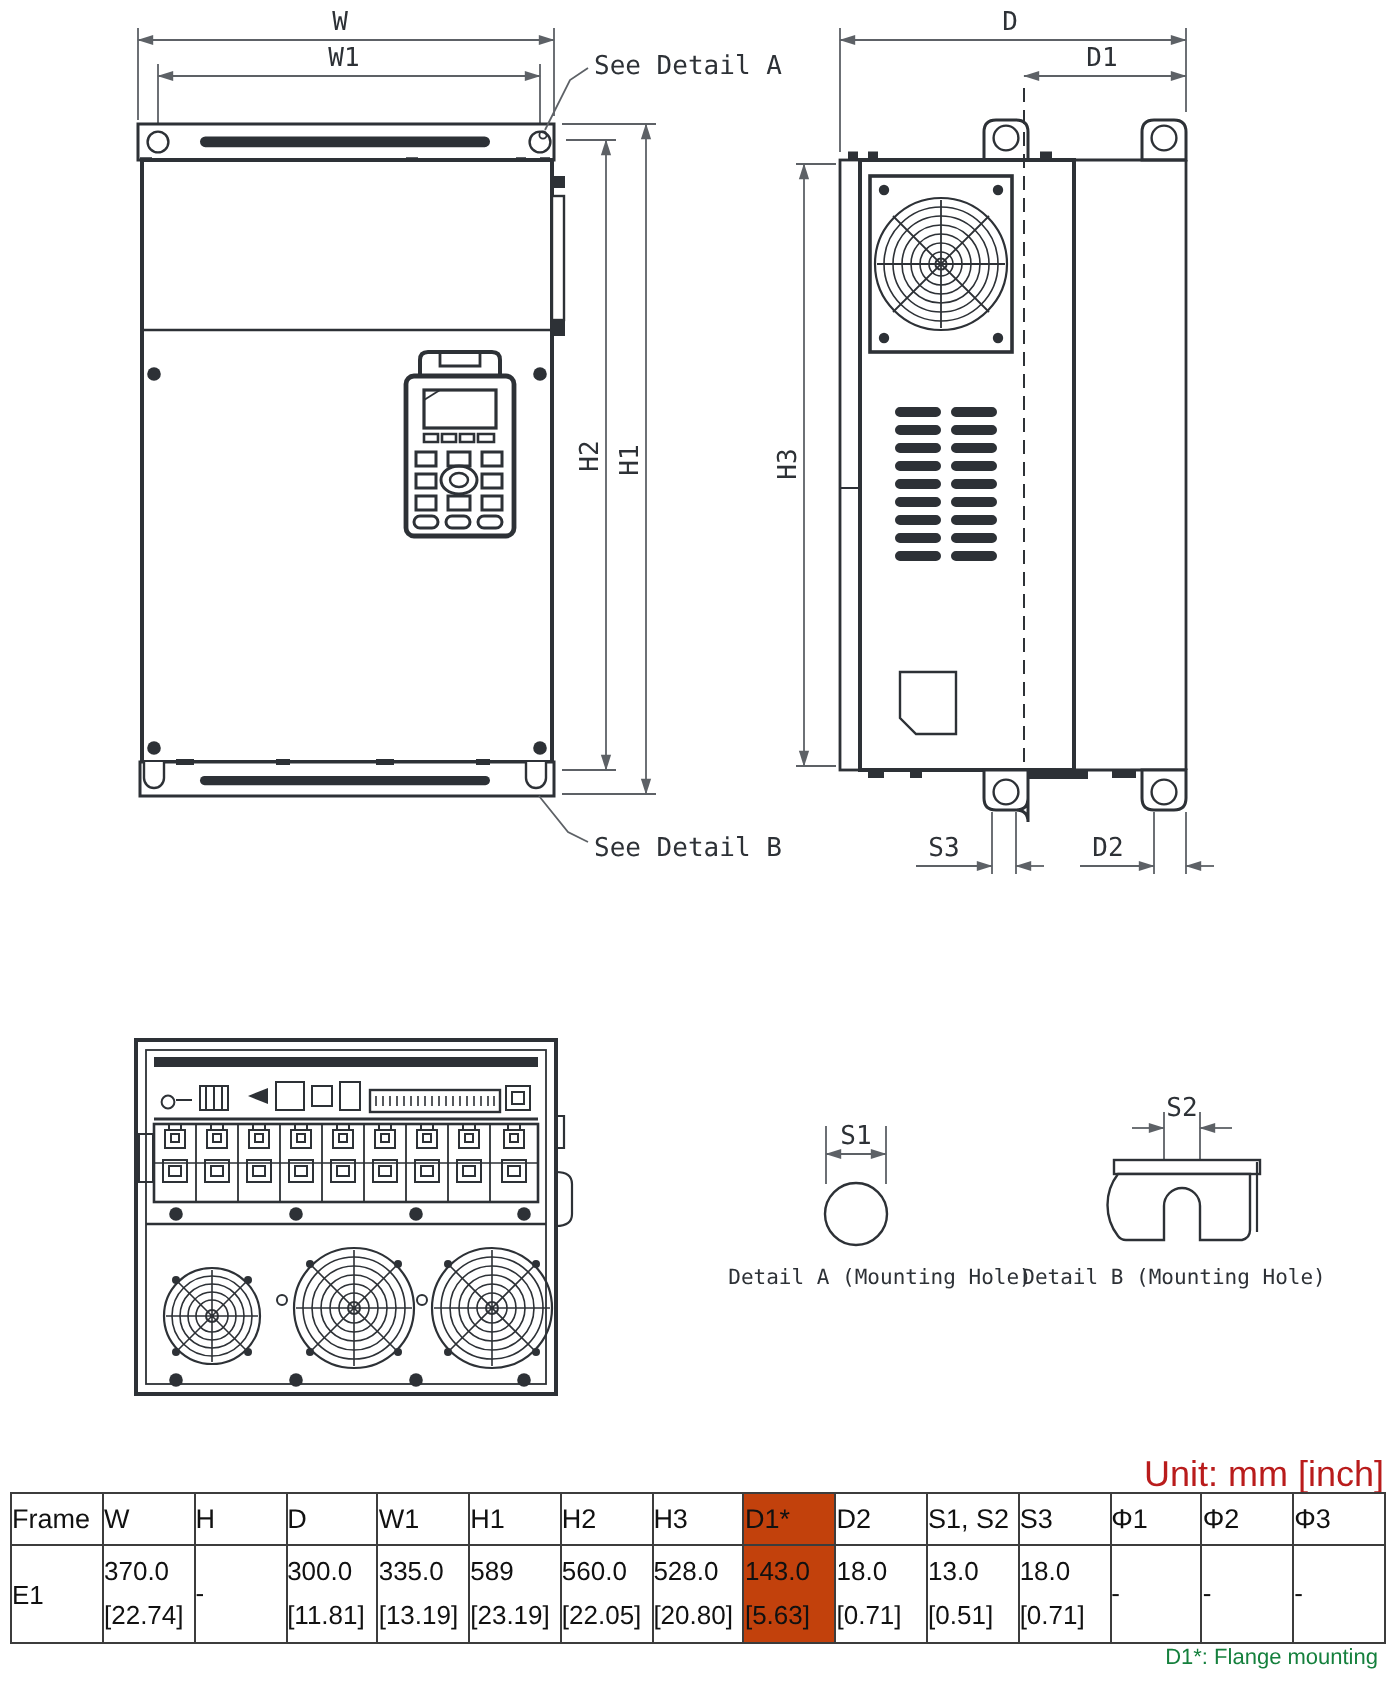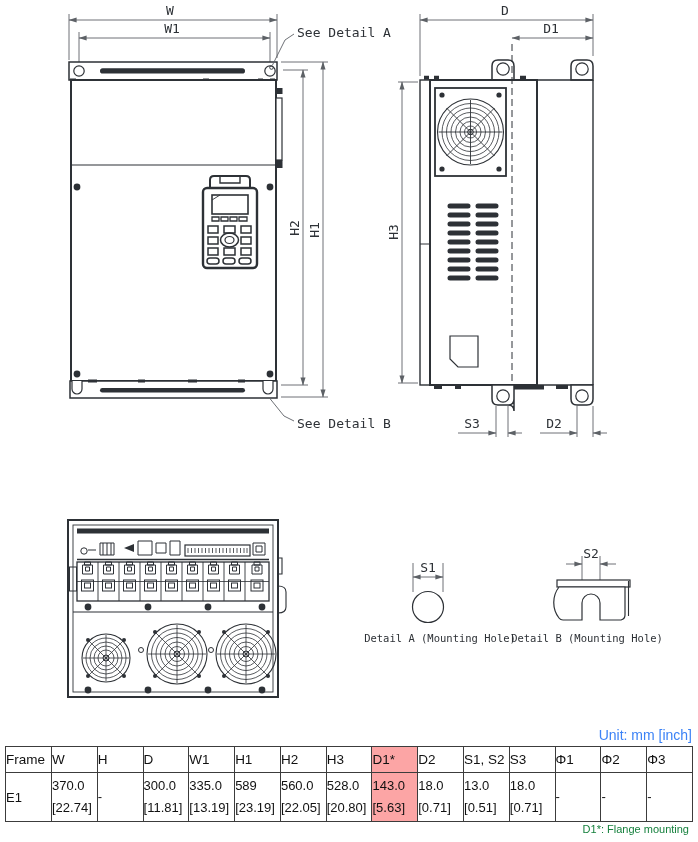--- a/index.html
+++ b/index.html
@@ -6,31 +6,31 @@
   .page{position:relative;width:698px;height:842px;background:#fff;overflow:hidden;
         font-family:"Liberation Sans",sans-serif;}
   svg{position:absolute;left:0;top:0;}
   svg text{font-family:"DejaVu Sans Mono",monospace;fill:#2d3136;}
   .cadlbl{font-size:13px;}
   .cadcap{font-size:10.5px;}
   .ln{stroke:#2d3136;fill:none;}
   .fillw{fill:#fff;}
   .dk{fill:#2d3136;stroke:none;}
   .dim{stroke:#5d6166;fill:none;stroke-width:0.9;}
-  .unit-note{position:absolute;top:727px;right:6px;font-size:14px;color:#3b82f6;}
+  .unit-note{position:absolute;top:727px;right:6px;font-size:18px;color:#b91c1c;}
   .footnote{position:absolute;top:823px;right:9px;font-size:11px;color:#15803d;}
   table.spec{position:absolute;left:5px;top:746px;width:688px;border-collapse:collapse;
              table-layout:fixed;}
   table.spec th,table.spec td{border:1px solid #3c3c3c;text-align:left;padding:0;
              vertical-align:middle;color:#111;}
   table.spec th{font-weight:normal;font-size:13.5px;height:25px;}
   table.spec td{height:48px;font-size:13px;}
   td .mm,td .inch{line-height:22px;height:22px;}
   td .inch:empty{display:none;}
-  .hl{background:#fca5a5;}
+  .hl{background:#c2410c;}
 </style>
 </head>
 <body>
 <div class="page">
 
 <svg width="698" height="715" viewBox="0 0 698 715">
   <defs>
     <marker id="arr" viewBox="0 0 10 10" refX="9.5" refY="5" markerWidth="11" markerHeight="8" orient="auto-start-reverse" markerUnits="userSpaceOnUse">
       <path d="M0,1.8 L10,5 L0,8.2 Z" fill="#5d6166"></path>
     </marker>

